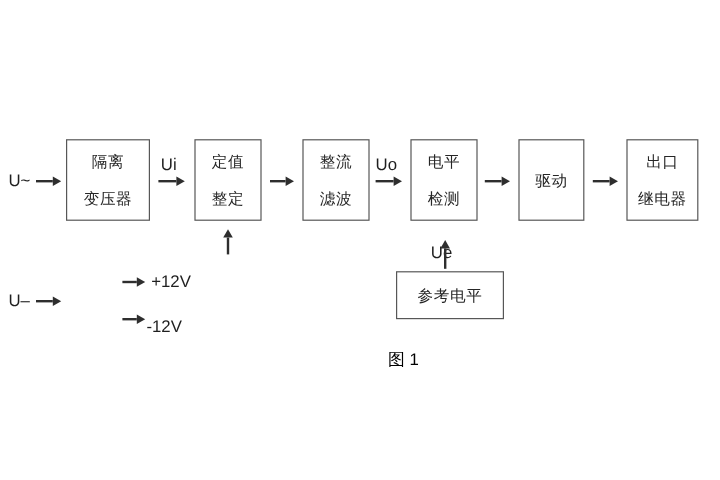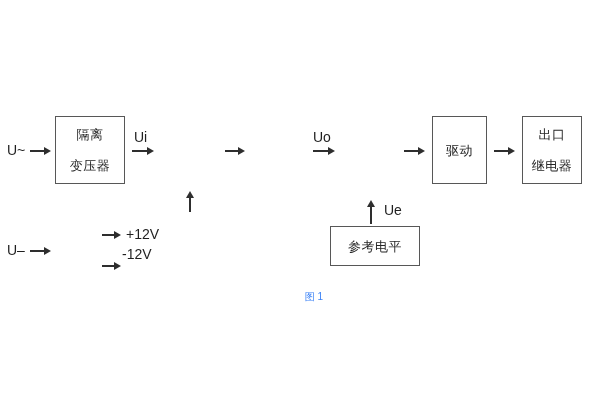--- a/index.html
+++ b/index.html
@@ -34,23 +34,23 @@
   .box .line { white-space: nowrap; line-height: 1; }
   .lab {
     position: absolute;
     font-size: 14px;
     color: #1f1f1f;
     white-space: nowrap;
     line-height: 1;
   }
   .caption {
     position: absolute;
-    font-size: 10px;
-    color: #3b82f6;
-    text-align: center;
+    font-size: 14px;
+    color: #000000;
+    text-align: right;
     line-height: 1;
   }
   
   .ha {
     position: absolute;
     height: 1.5px;
     background: #2e2e2e;
   }
   .ha::after {
     content: "";
@@ -81,39 +81,51 @@
 </style>
 </head>
 <body>
 
 <div class="canvas">
 
   <div class="box" style="left:55px;top:88px;width:70px;height:68px">
     <span class="line">隔离</span>
     <span class="line">变压器</span>
   </div>
+  <div class="box" style="left:162px;top:88px;width:56px;height:68px">
+    <span class="line">定值</span>
+    <span class="line">整定</span>
+  </div>
+  <div class="box" style="left:252px;top:88px;width:56px;height:68px">
+    <span class="line">整流</span>
+    <span class="line">滤波</span>
+  </div>
+  <div class="box" style="left:342px;top:88px;width:56px;height:68px">
+    <span class="line">电平</span>
+    <span class="line">检测</span>
+  </div>
   <div class="box" style="left:522px;top:88px;width:60px;height:68px">
     <span class="line">出口</span>
     <span class="line">继电器</span>
   </div>
   <div class="box" style="left:432px;top:88px;width:55px;height:68px">
     <span class="line">驱动</span>
   </div>
 
   <div class="box" style="left:330px;top:198px;width:90px;height:40px">
     <span class="line">参考电平</span>
   </div>
 
   <span class="lab" style="left:7px;top:115px">U~</span>
   <span class="lab" style="left:134px;top:102px">Ui</span>
   <span class="lab" style="left:313px;top:102px">Uo</span>
   <span class="lab" style="left:7px;top:215px">U–</span>
   <span class="lab" style="left:126px;top:199px">+12V</span>
-  <span class="lab" style="left:122px;top:219px">-12V</span>
-  <span class="lab" style="left:384px;top:175px">Ue</span>
+  <span class="lab" style="left:122px;top:237px">-12V</span>
+  <span class="lab" style="left:359px;top:175px">Ue</span>
 
   <div class="ha" style="left:30px;top:122px;width:14px"></div>
   <div class="ha" style="left:132px;top:122px;width:15px"></div>
   <div class="ha" style="left:225px;top:122px;width:13px"></div>
   <div class="ha" style="left:313px;top:122px;width:15px"></div>
   <div class="ha" style="left:404px;top:122px;width:14px"></div>
   <div class="ha" style="left:494px;top:122px;width:14px"></div>
   <div class="ha" style="left:30px;top:222px;width:14px"></div>
   <div class="ha" style="left:102px;top:206px;width:12px"></div>
   <div class="ha" style="left:102px;top:237px;width:12px"></div>

